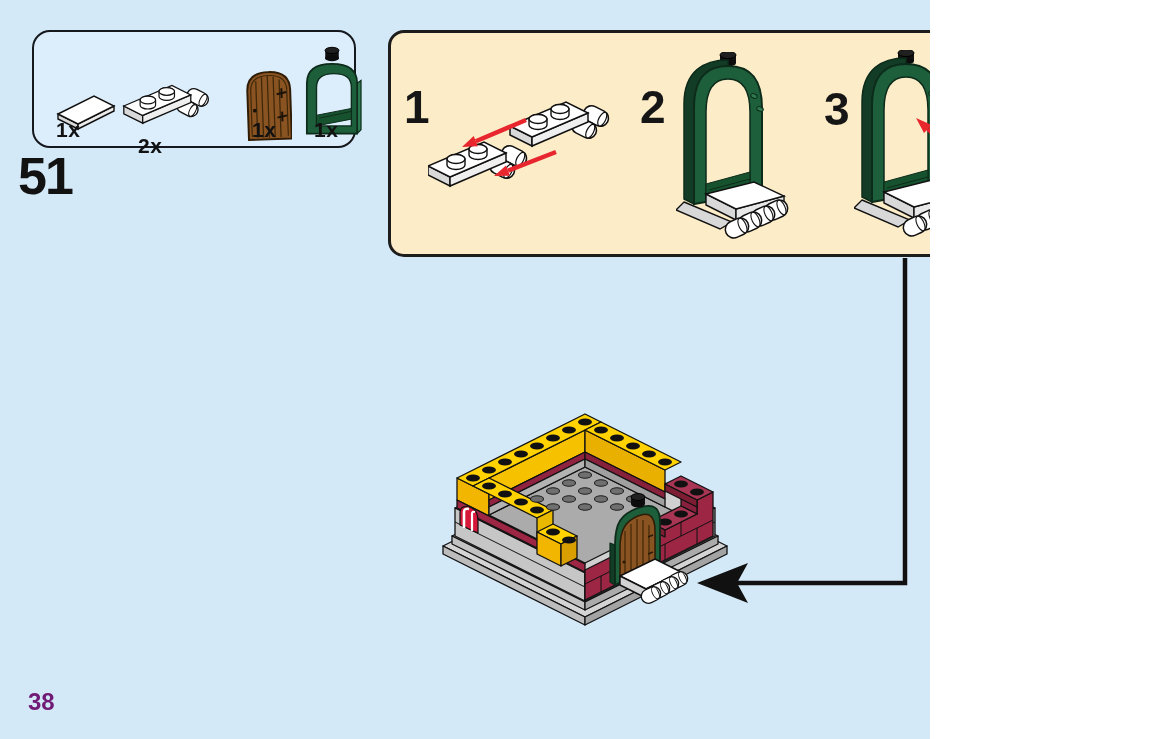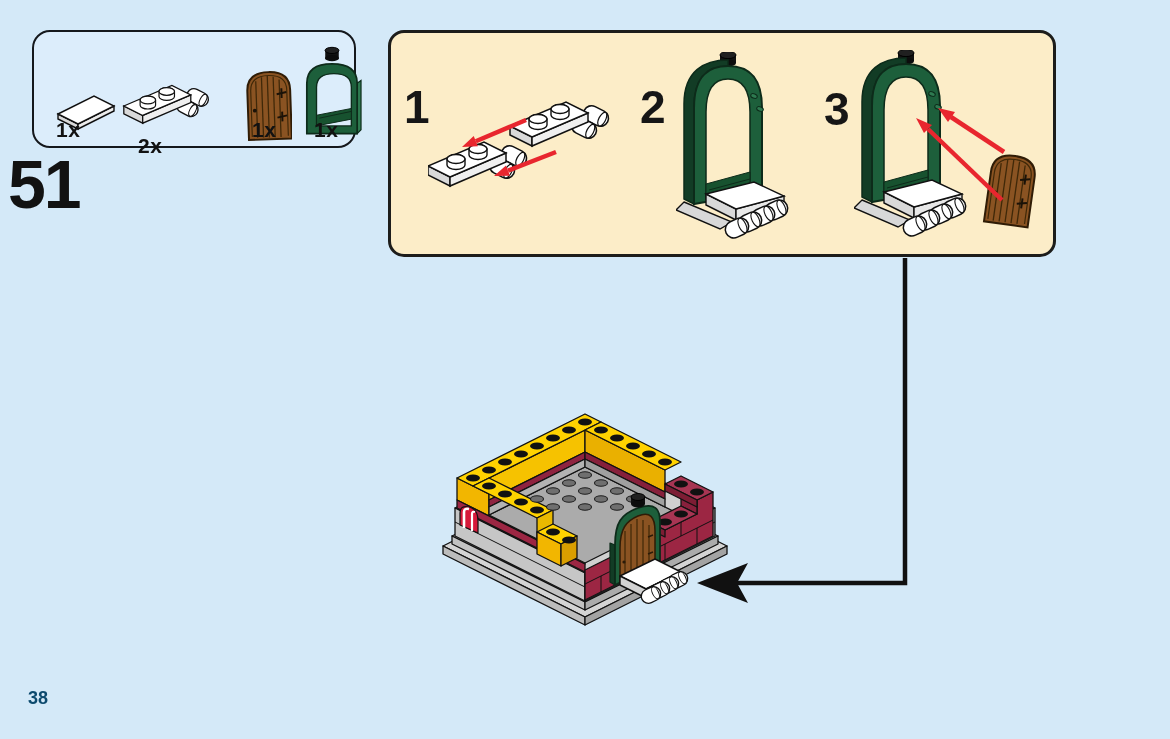--- a/index.html
+++ b/index.html
@@ -1,44 +1,44 @@
 <!DOCTYPE html>
 <html><head>
 <meta charset="utf-8">
 <style>
   html,body{margin:0;padding:0;}
   body{font-family:"Liberation Sans", sans-serif;}
   #page{
-    position:relative;width:1170px;height:739px;
+    position:relative;width:930px;height:739px;
     background:#d4e9f8;overflow:hidden;
   }
   .abs{position:absolute;}
   #parts-box{
     left:32px;top:30px;width:320px;height:114px;
     background:#dcedfb;border:2px solid #15181c;border-radius:18px;
   }
   .part-fig{position:absolute;}
   .part-count{
     position:absolute;font-weight:bold;font-size:21px;color:#121212;
     letter-spacing:0.5px;
   }
   #big-step-number{
-    left:8px;top:150px;font-size:68px;font-weight:bold;color:#121212;
+    left:18px;top:150px;font-size:52px;font-weight:bold;color:#121212;
     line-height:1;letter-spacing:-2px;
   }
   #substep-panel{
     left:388px;top:30px;width:668px;height:227px;
     background:#fcedc8;border:3px solid #1d1d1b;border-radius:16px;
     box-sizing:border-box;
   }
   .substep-number{
     position:absolute;font-size:46px;font-weight:bold;color:#161616;line-height:1;
   }
   #page-number{
-    left:28px;top:688px;font-size:18px;font-weight:bold;color:#0c4a6e;
+    left:28px;top:688px;font-size:24px;font-weight:bold;color:#701a75;
   }
   svg{display:block;}
   #overlay-svg{left:0;top:0;pointer-events:none;}
 </style>
 </head>
 <body>
 
 <svg width="0" height="0" style="position:absolute">
   <defs>
 

